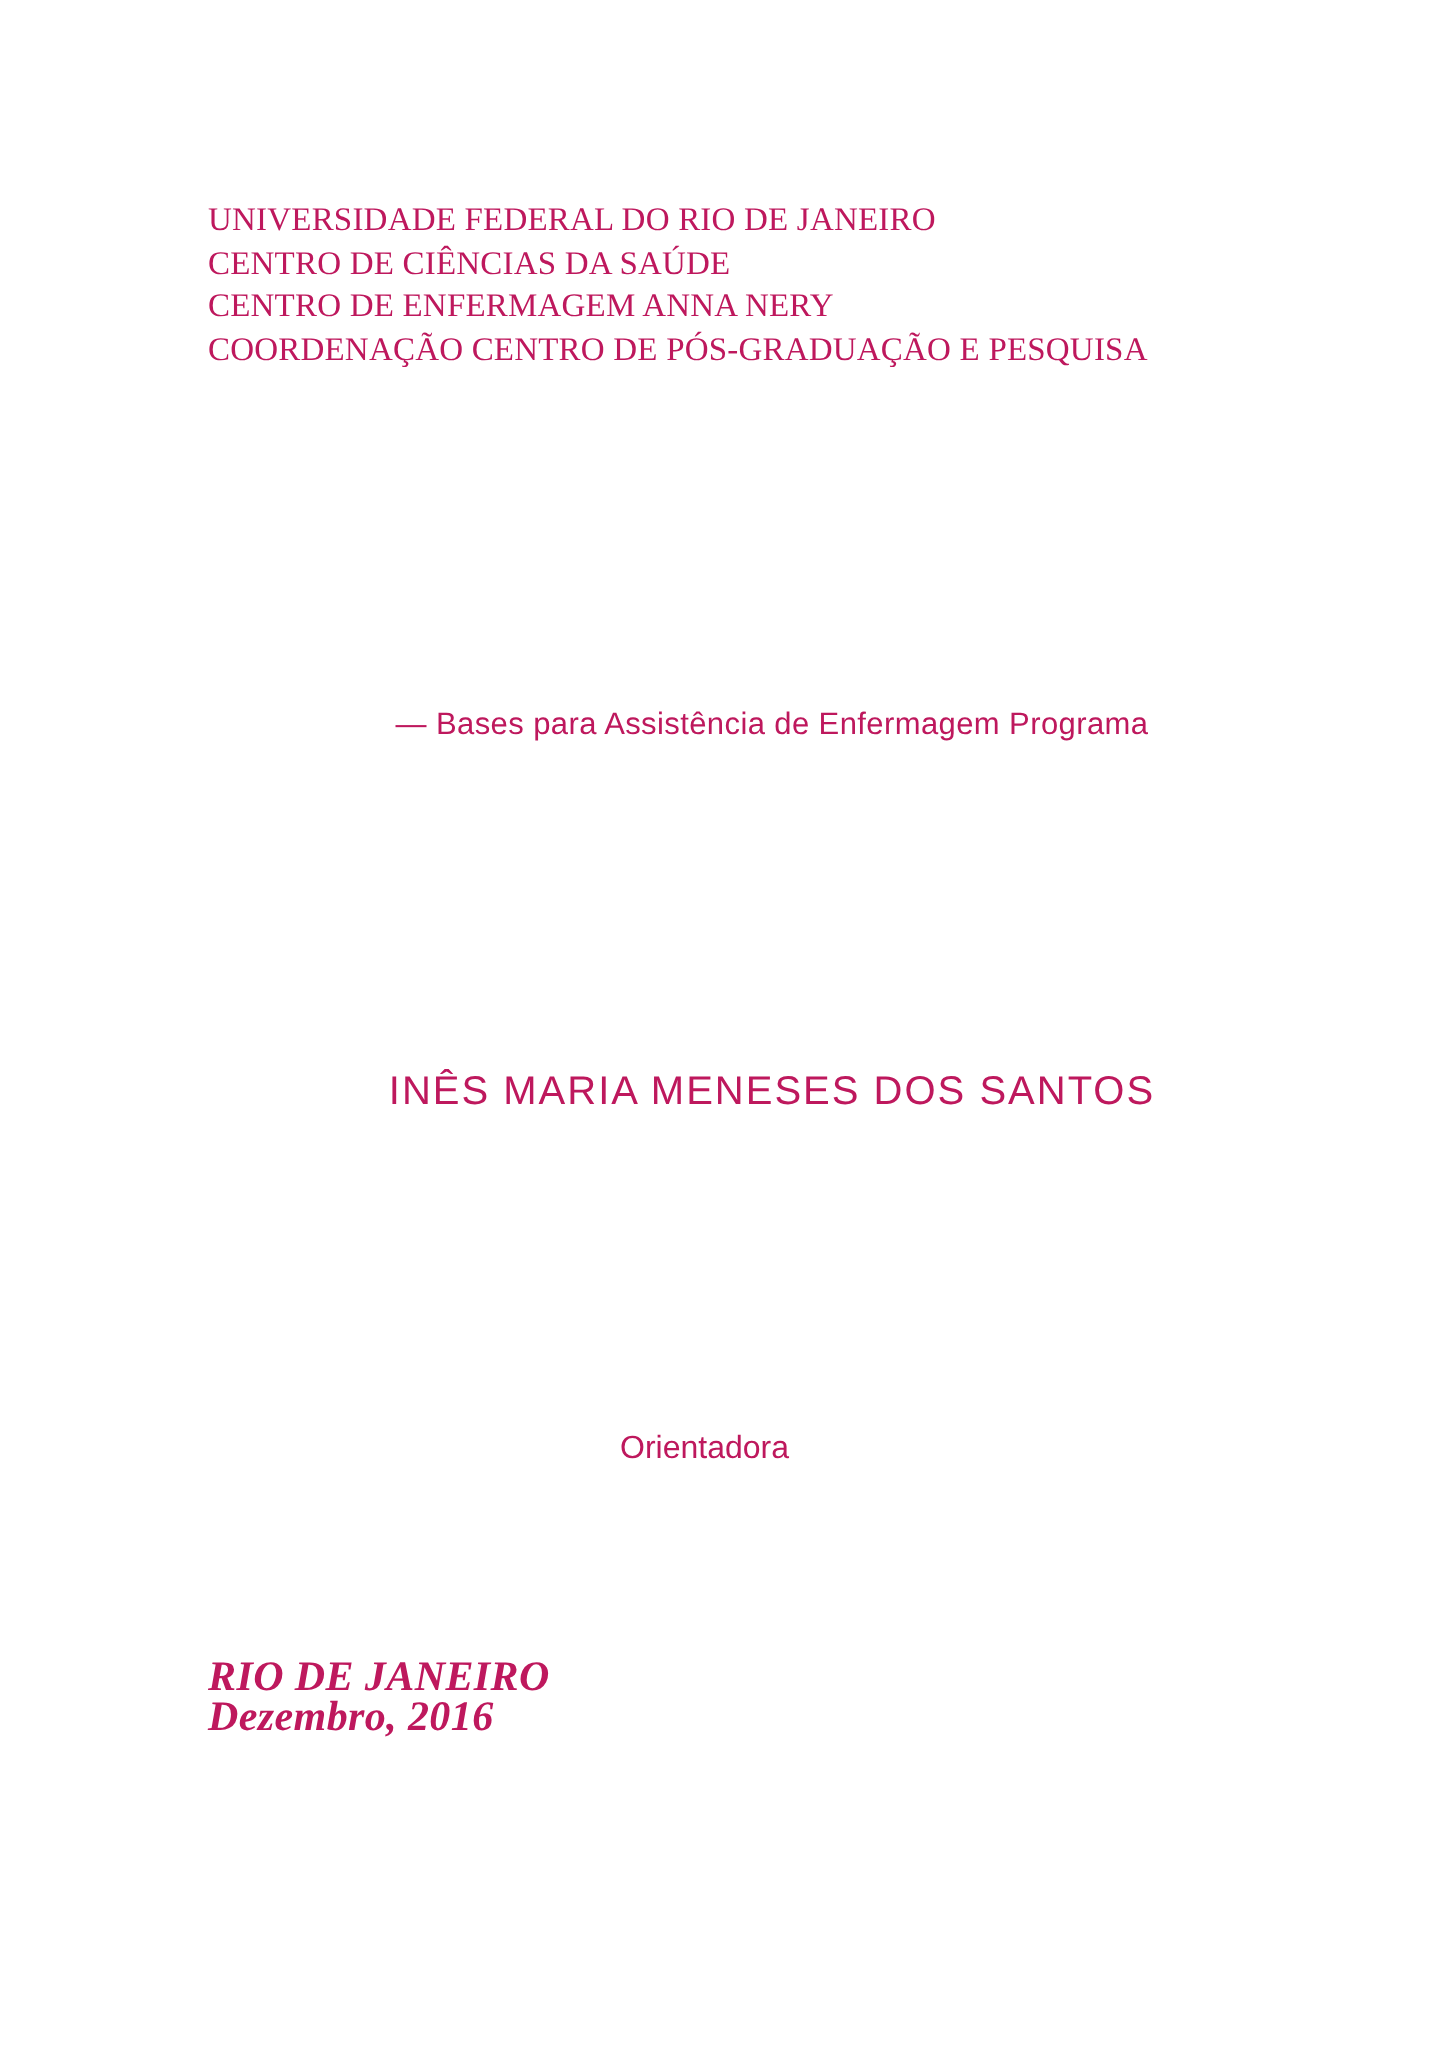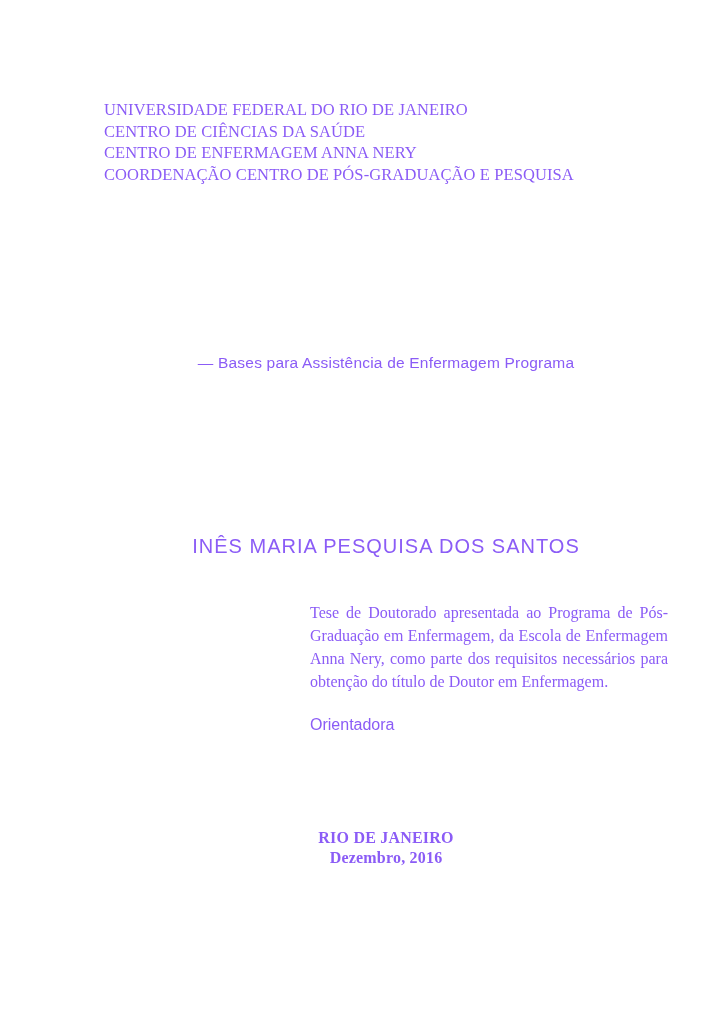--- a/index.html
+++ b/index.html
@@ -6,21 +6,21 @@
     margin: 0;
     padding: 0;
     background: #ffffff;
   }
   .page {
     position: relative;
     width: 724px;
     height: 1024px;
     background: #ffffff;
     overflow: hidden;
-    color: #8b5cf6;
+    color: #be185d;
   }
   
   .serif { font-family: "Liberation Serif", "DejaVu Serif", serif; }
   
   .sans  { font-family: "Liberation Sans", "DejaVu Sans", sans-serif; }
 
   .header-block {
     position: absolute;
     left: 104px;
     top: 99px;
@@ -71,46 +71,46 @@
     width: 360px;
     font-size: 16px;
     line-height: 24px;
   }
 
   .footer-block {
     position: absolute;
     left: 104px;
     top: 828px;
     width: 564px;
-    text-align: center;
+    text-align: left;
     font-weight: bold;
-    font-size: 16px;
+    font-size: 21px;
     line-height: 20px;
     letter-spacing: 0.2px;
+    font-style: italic;
   }
 </style>
 </head>
 <body>
 
 <div class="page">
 
   <div class="header-block serif">
     <div>UNIVERSIDADE FEDERAL DO RIO DE JANEIRO</div>
     <div>CENTRO DE CIÊNCIAS DA SAÚDE</div>
     <div>CENTRO DE ENFERMAGEM ANNA NERY</div>
     <div>COORDENAÇÃO CENTRO DE PÓS-GRADUAÇÃO E PESQUISA</div>
   </div>
 
   <div class="title-block sans">
     <div>— Bases para Assistência de Enfermagem Programa</div>
   </div>
 
-  <div class="author-line sans">INÊS MARIA PESQUISA DOS SANTOS</div>
+  <div class="author-line sans">INÊS MARIA MENESES DOS SANTOS</div>
 
-  <div class="thesis-note serif">Tese de Doutorado apresentada ao Programa de Pós-Graduação em Enfermagem, da Escola de Enfermagem Anna Nery, como parte dos requisitos necessários para obtenção do título de Doutor em Enfermagem.</div>
 
   <div class="advisor-block sans">
     <div>Orientadora</div>
   </div>
 
   <div class="footer-block serif">
     <div>RIO DE JANEIRO</div>
     <div>Dezembro, 2016</div>
   </div>
 

